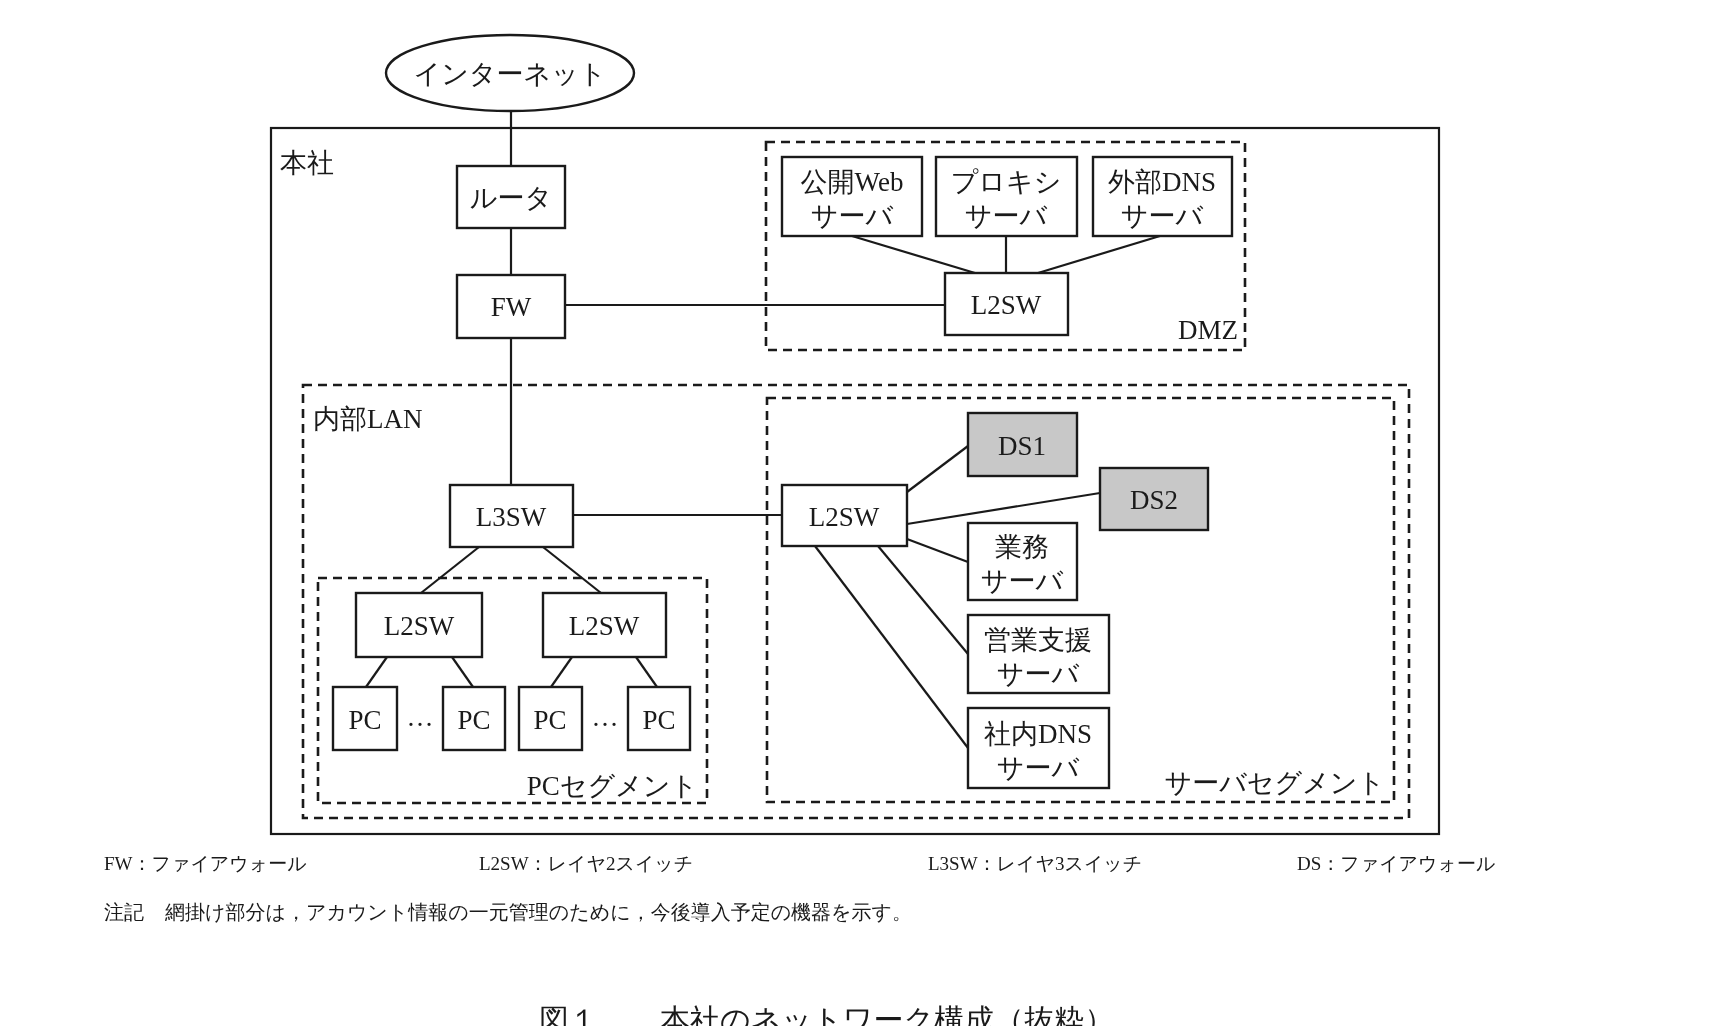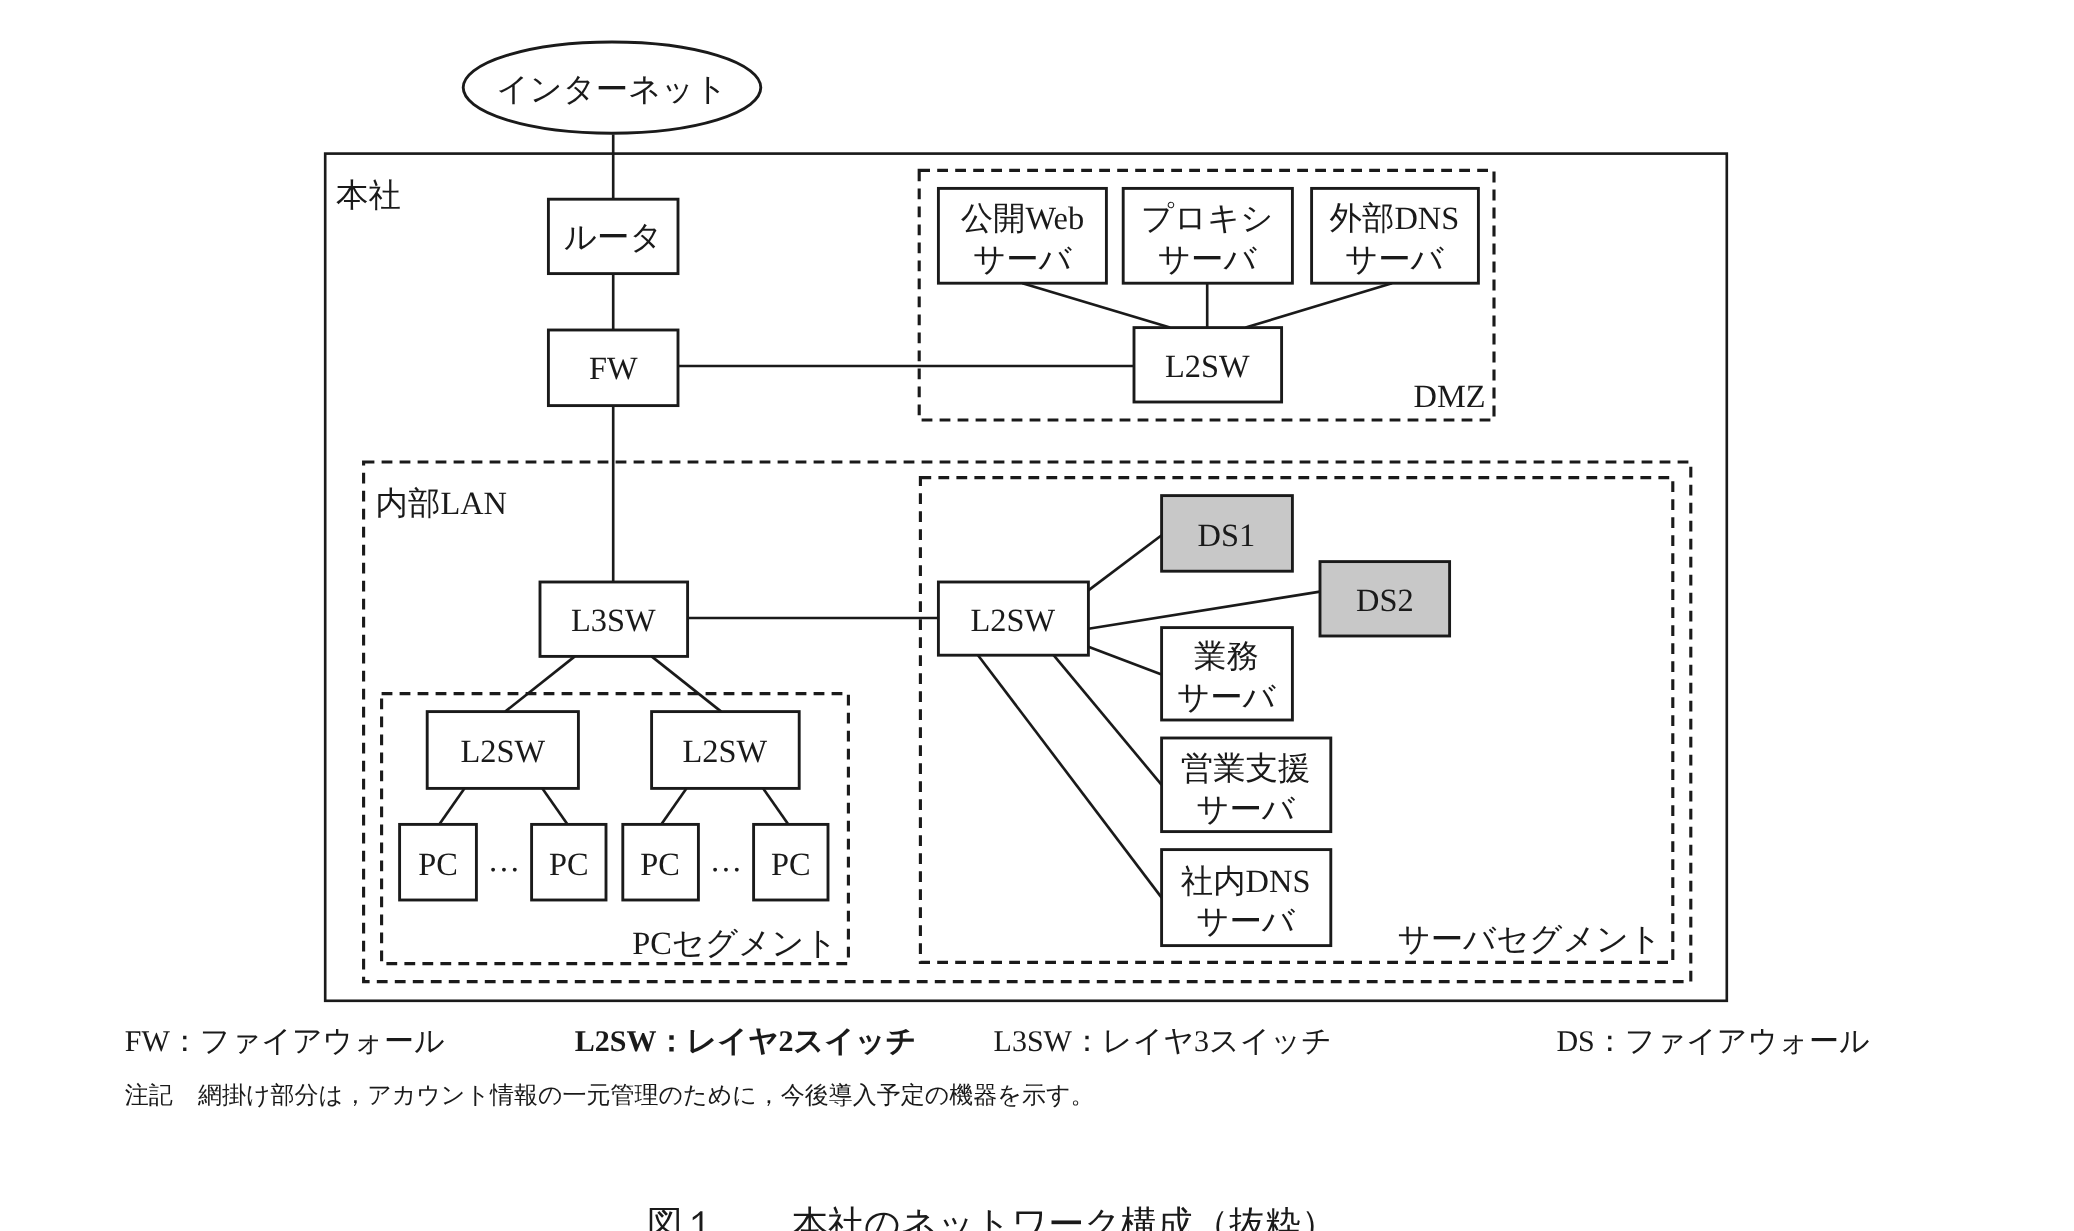--- a/index.html
+++ b/index.html
@@ -7,21 +7,21 @@
   svg#diagram { position: absolute; left: 0; top: 0; }
   .box { fill: #ffffff; stroke: #1a1a1a; stroke-width: 2.4; }
   .box.shaded { fill: #c8c8c8; }
   .solid { fill: none; stroke: #1a1a1a; stroke-width: 2.2; }
   .dash { fill: none; stroke: #1a1a1a; stroke-width: 2.6; stroke-dasharray: 9 6; }
   .link { stroke: #1a1a1a; stroke-width: 2.2; }
   .t { font-family: "Liberation Serif", "DejaVu Serif", serif; fill: #1a1a1a; }
   .node-t { font-size: 27px; text-anchor: middle; }
   .zone-t { font-size: 27px; }
   .caption { position: absolute; font-family: "Liberation Serif", "DejaVu Serif", serif; color: #1a1a1a; white-space: pre; }
-  .legend { font-size: 25px; top: 851px; }
+  .legend { font-size: 19px; top: 851px; }
   .note { font-size: 20px; top: 899px; }
   .title { font-size: 30px; top: 958px; margin-top: 42px; }
 </style>
 </head>
 <body>
 
 <svg id="diagram" width="1728" height="1026" viewBox="0 0 1728 1026">
 
   <g>
     <line class="link" x1="511" y1="112" x2="511" y2="166"></line>
@@ -150,21 +150,21 @@
     <text class="t node-t" x="1038" y="683">サーバ</text>
   </g>
   <g>
     <rect class="box" x="968" y="708" width="141" height="80"></rect>
     <text class="t node-t" x="1038" y="743">社内DNS</text>
     <text class="t node-t" x="1038" y="777">サーバ</text>
   </g>
 </svg>
 
 <div class="caption legend" style="left:104px;">FW：ファイアウォール</div>
-<div class="caption legend" style="left:479px;font-weight:bold;">L2SW：レイヤ2スイッチ</div>
-<div class="caption legend" style="left:828px;">L3SW：レイヤ3スイッチ</div>
+<div class="caption legend" style="left:479px;">L2SW：レイヤ2スイッチ</div>
+<div class="caption legend" style="left:928px;">L3SW：レイヤ3スイッチ</div>
 <div class="caption legend" style="left:1297px;">DS：ファイアウォール</div>
 
 <div class="caption note" style="left:104px;">注記</div>
 <div class="caption note" style="left:165px;">網掛け部分は，アカウント情報の一元管理のために，今後導入予定の機器を示す。</div>
 
 <div class="caption title" style="left:539px;">図１</div>
 <div class="caption title" style="left:660px;">本社のネットワーク構成（抜粋）</div>
 
 </body></html>

